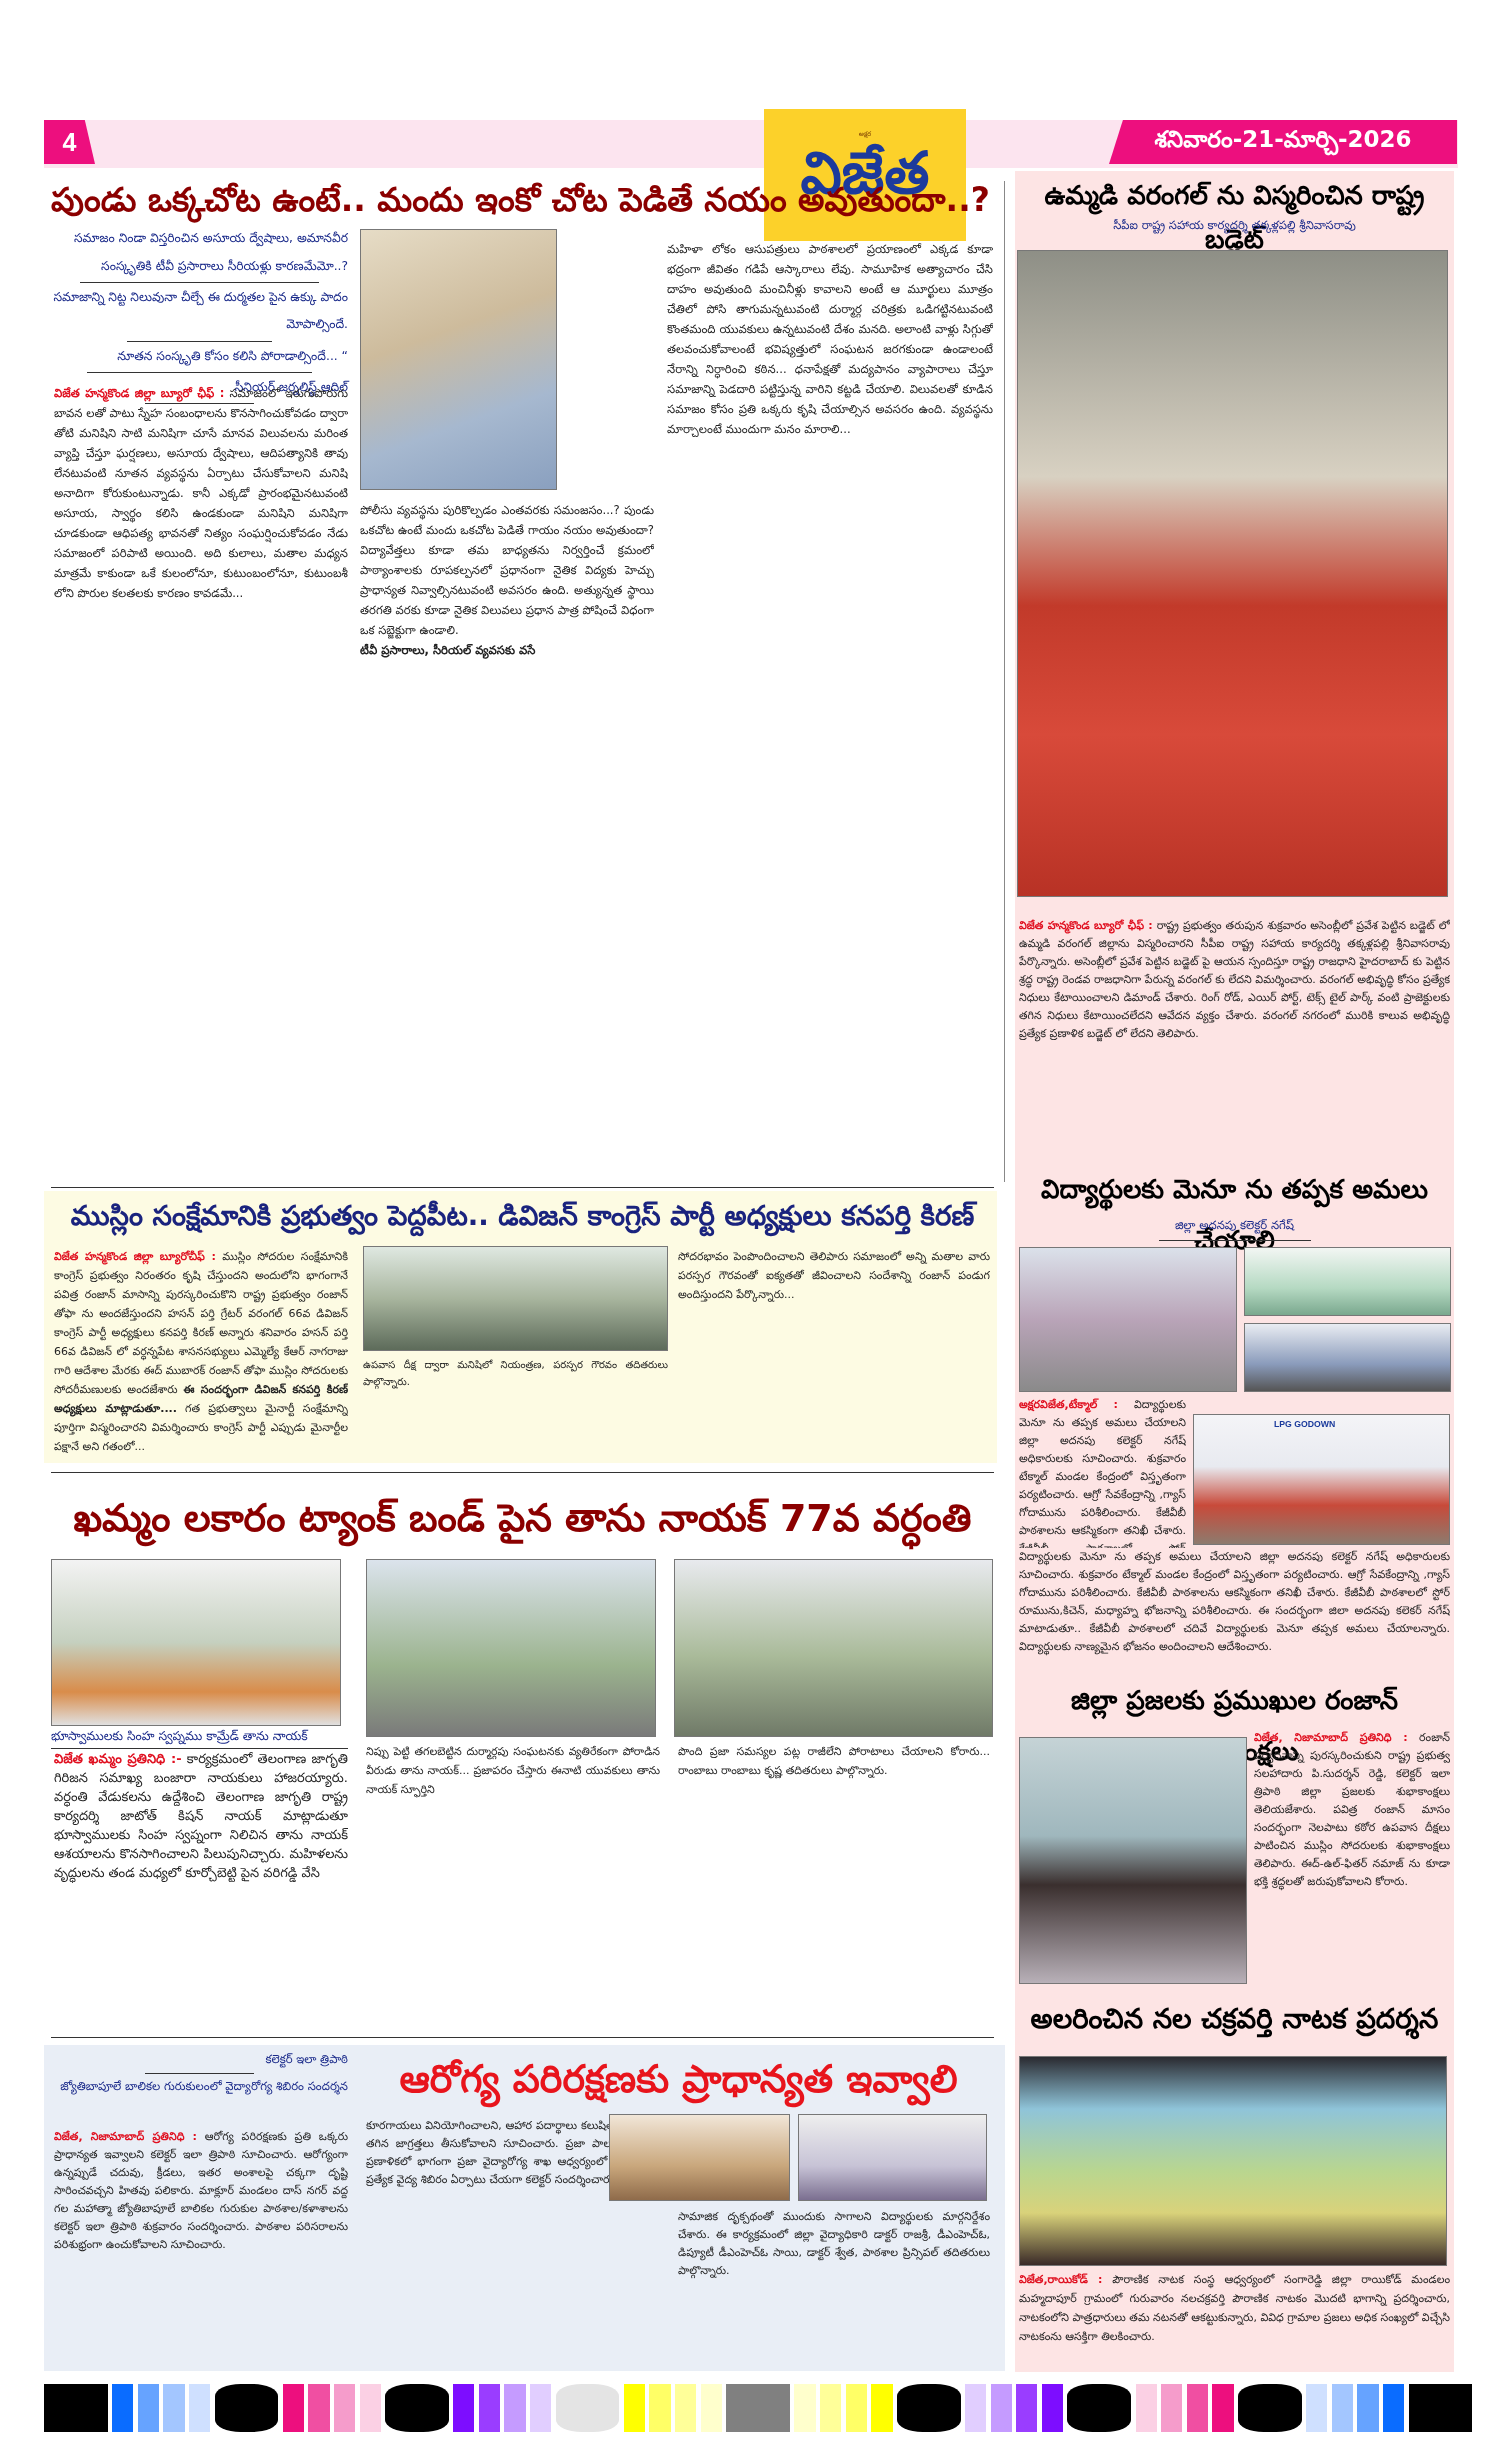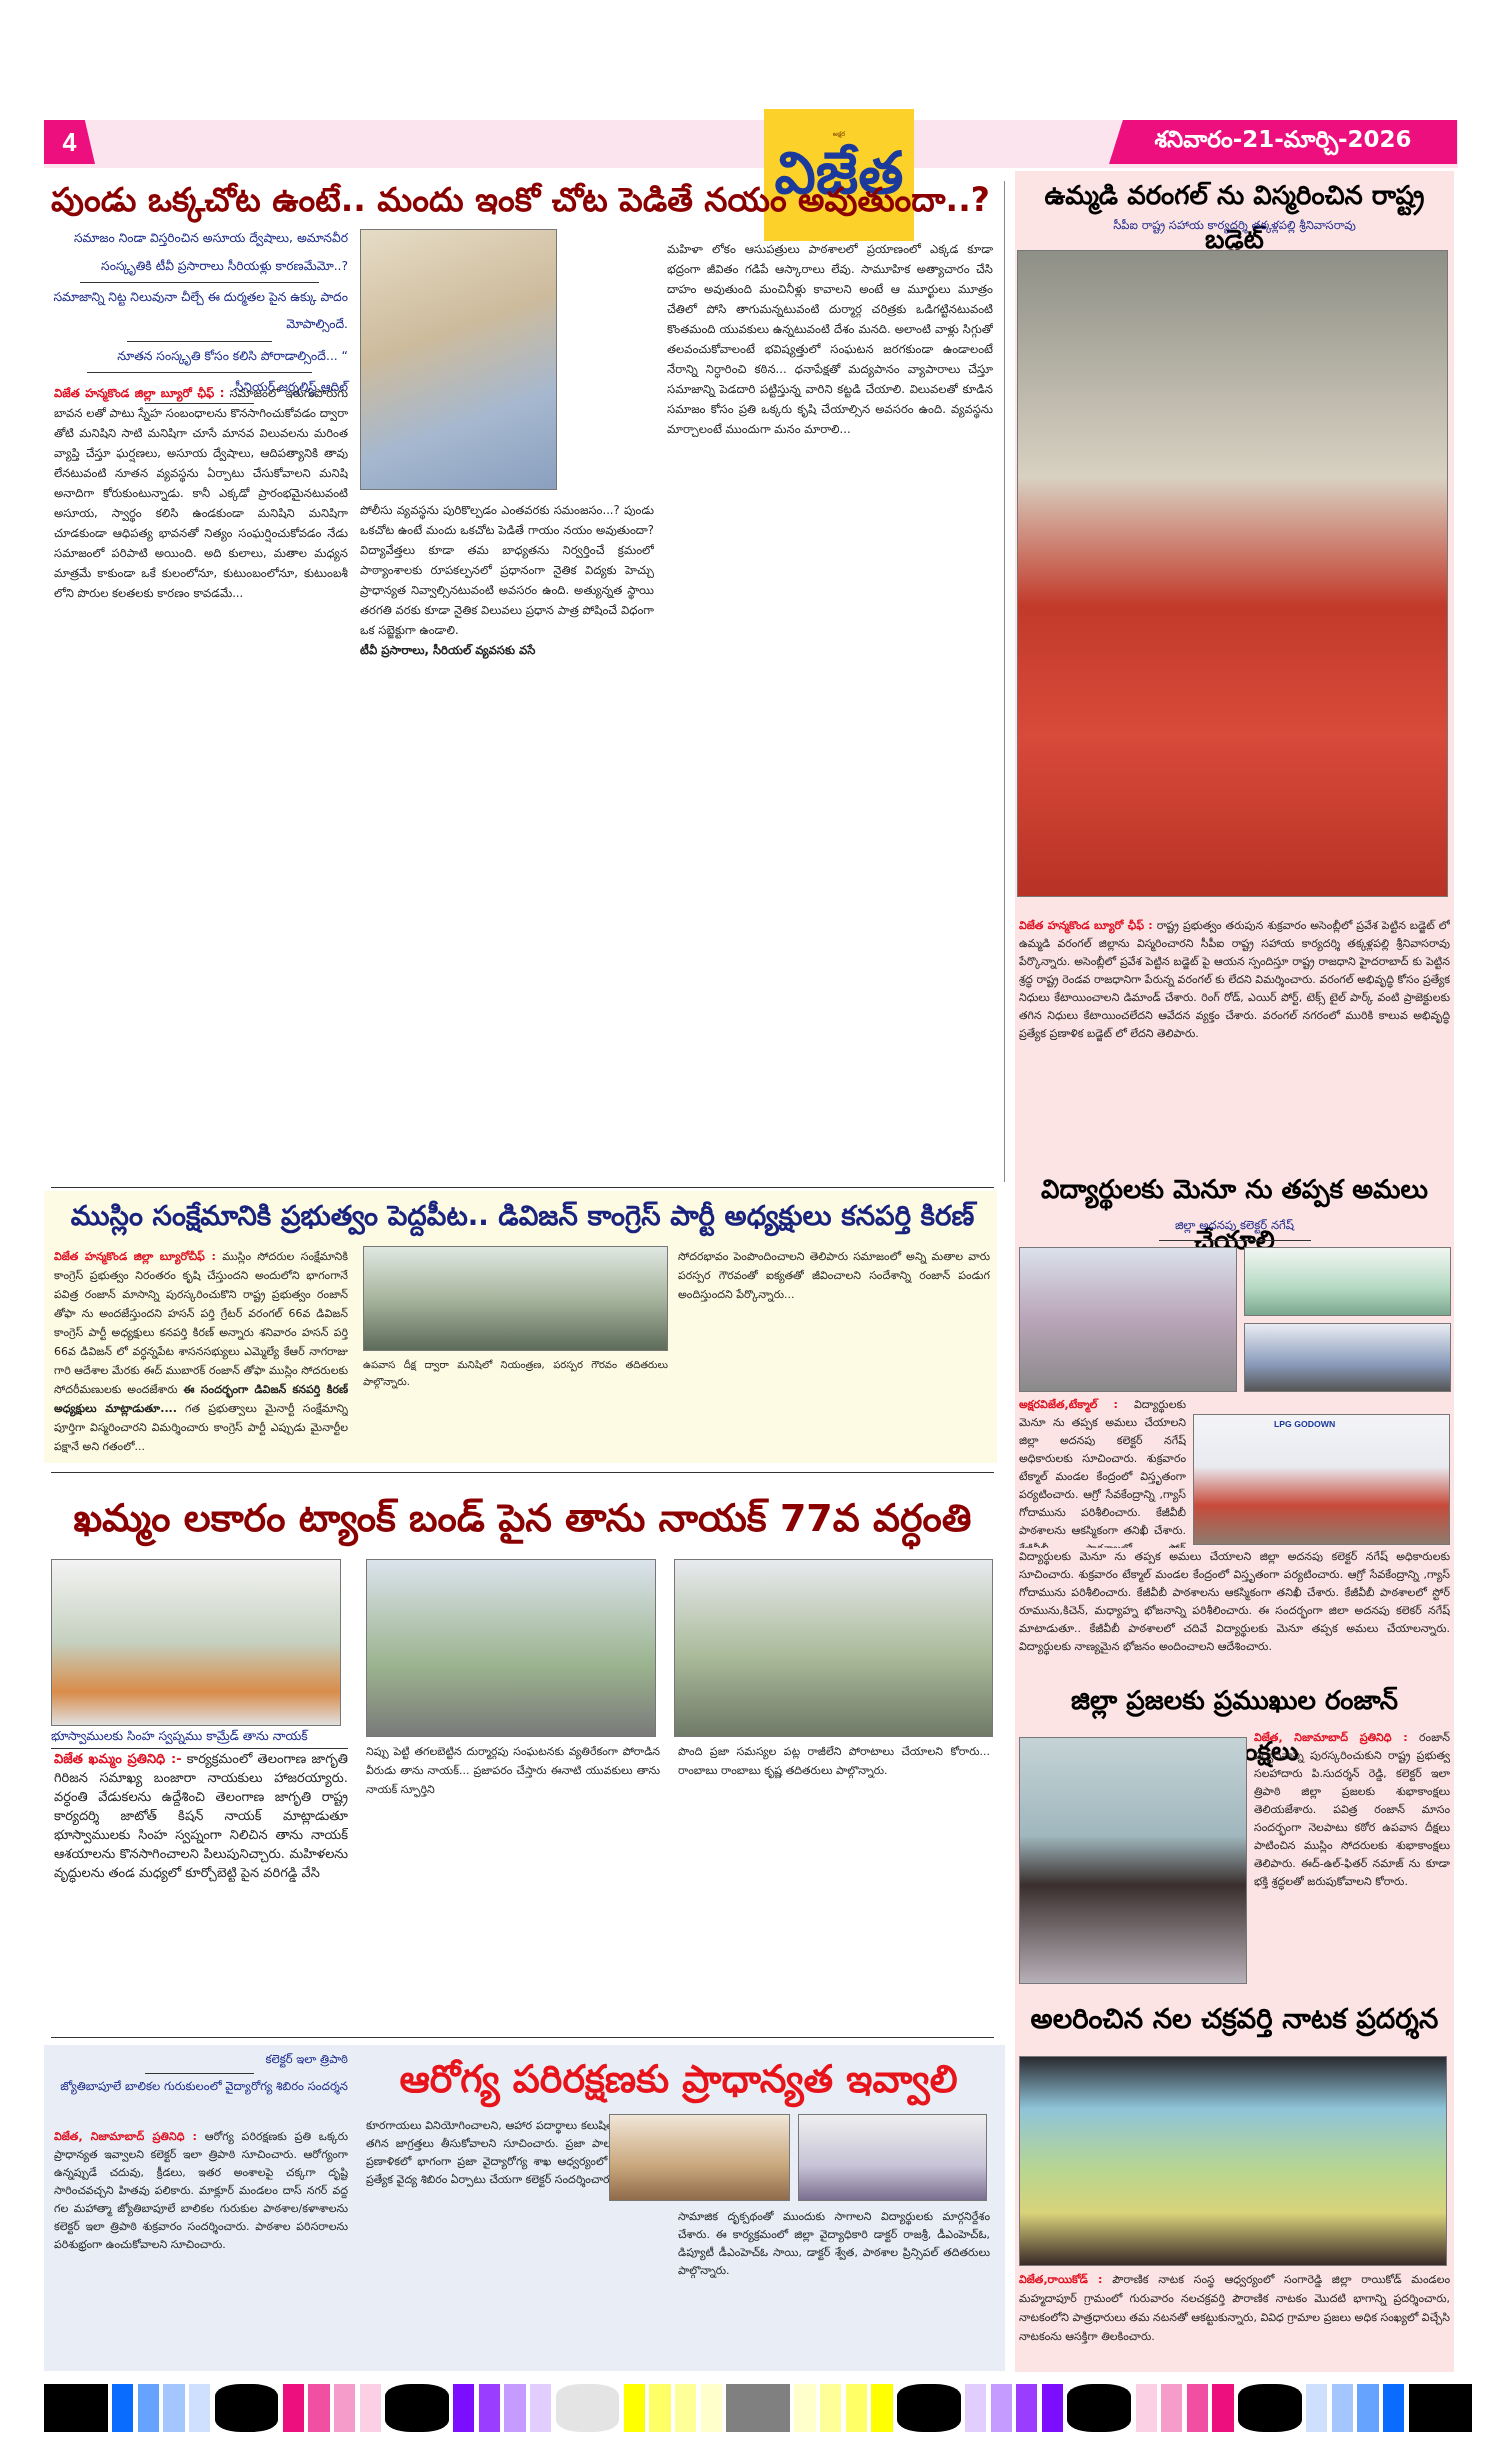--- a/index.html
+++ b/index.html
@@ -1,20 +1,20 @@
 <!DOCTYPE html>
 <html style="font-size:11.6px"><head>
 <meta charset="utf-8">
 <style>
 *{box-sizing:border-box;margin:0;padding:0}
 body{width:1499px;height:2462px;background:#fff;font-family:"DejaVu Sans",sans-serif;position:relative;overflow:hidden;color:#222}
 .abs{position:absolute}
 .mast{left:44px;top:120px;width:1414px;height:48px;background:#fce4ef}
 .pgnum{left:44px;top:120px;width:51px;height:44px;background:#ed0f7e;color:#fff;font:bold 25px "Liberation Sans",sans-serif;display:flex;align-items:center;justify-content:center;clip-path:polygon(0 0,80% 0,100% 100%,0 100%)}
-.logo{left:764px;top:109px;width:150px;height:132px;background:#fcd12a;display:flex;flex-direction:column;align-items:center;justify-content:center;color:#1c3a9c;font:bold 58px "DejaVu Sans",sans-serif}
+.logo{left:764px;top:109px;width:202px;height:132px;background:#fcd12a;display:flex;flex-direction:column;align-items:center;justify-content:center;color:#1c3a9c;font:bold 58px "DejaVu Sans",sans-serif}
 .logo .t{font-size:6.5px;color:#7a3b00;font-weight:normal}
 .datebox{left:1109px;top:120px;width:348px;height:44px;background:#ed0f7e;color:#fff;font:bold 23px "DejaVu Sans",sans-serif;display:flex;align-items:center;justify-content:center;clip-path:polygon(4% 0,100% 0,100% 100%,0 100%)}
 .h1{font-weight:bold;color:#8b0000;font-family:"DejaVu Sans",sans-serif}
 .colrule{background:#888;width:0.7px}
 .txt{font-size:11.6px;line-height:20px;text-align:justify;color:#222;overflow:hidden}
 .lead{color:#e01020;font-weight:bold}
 .sub{color:#1a2a8a;text-align:right;font-size:12.3px;line-height:27.6px}
 .hr{height:0.7px;background:#333;margin:1.5px auto}
 .photo{background:linear-gradient(135deg,#c9b89a,#8f7c62 60%,#5a4a3a);border:0.7px solid #777}
 .pinkbg{background:#fde4e4}

